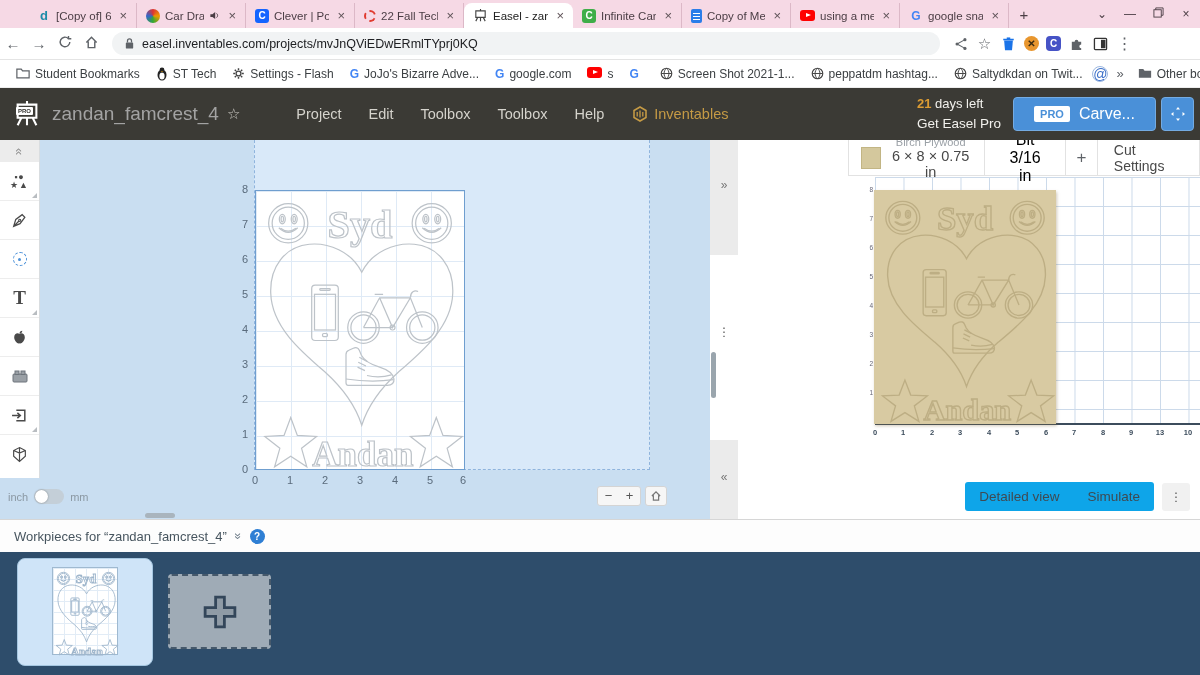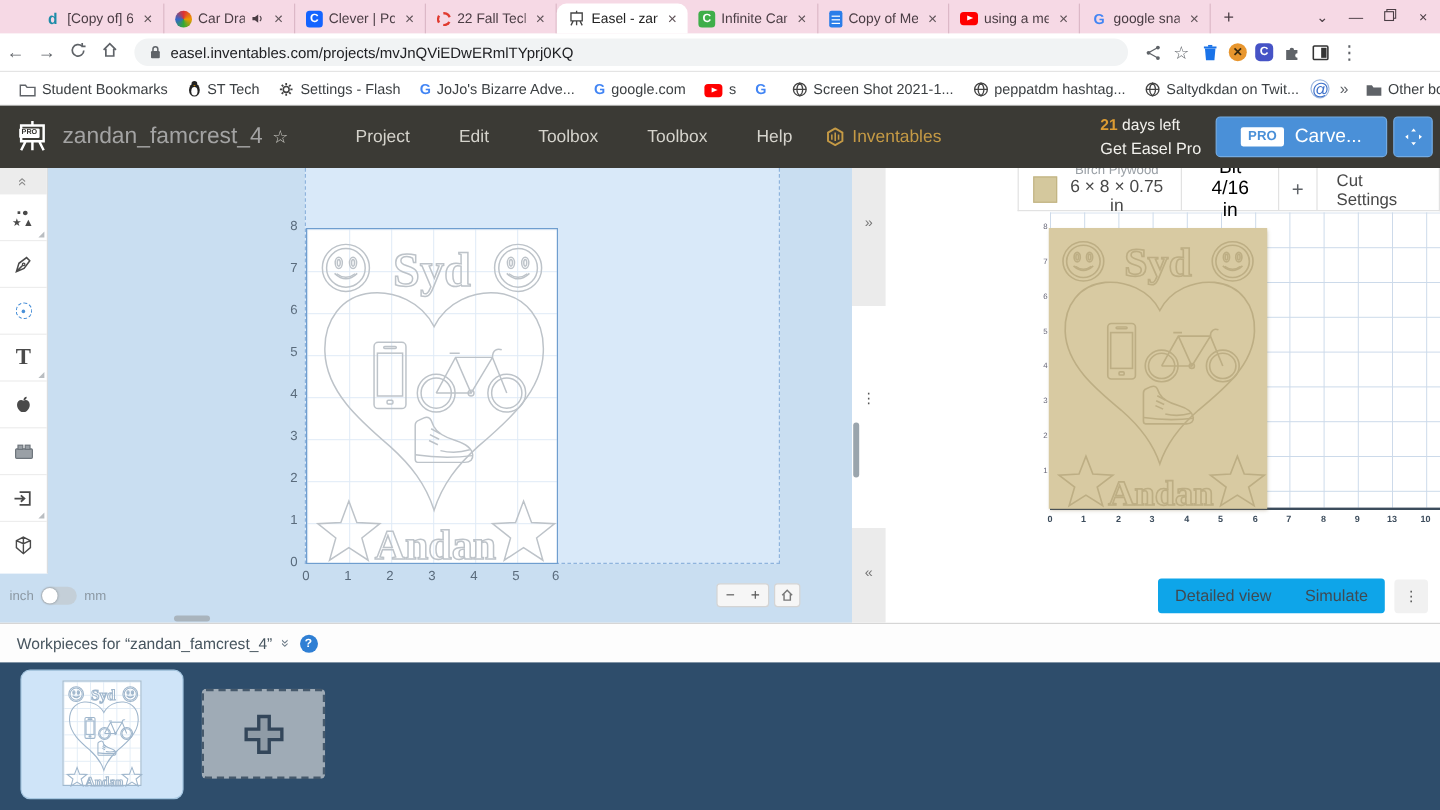--- a/index.html
+++ b/index.html
@@ -46,32 +46,32 @@
   .acticons { display:flex; align-items:center; gap:7px; margin-left:12px; }
   .icon16 { width:17px; height:17px; display:flex; align-items:center; justify-content:center; }
   .ext-orange { width:15px; height:15px; border-radius:50%; background:#e8962e; color:#3a2a10;
                 font-size:10px; font-weight:bold; display:flex; align-items:center; justify-content:center; }
   .ext-c { width:15px; height:15px; border-radius:4px; background:#4653c6; color:#fff; font-size:10px;
            font-weight:bold; display:flex; align-items:center; justify-content:center; }
 
   
   .bookmarks { left:0; top:60px; width:1200px; height:28px; background:#fff; display:flex; align-items:center;
                padding:0 10px; gap:4px; border-bottom:1px solid #ededed; font-size:12px; color:#3c4043; }
-  .bm { display:flex; align-items:flex-end; gap:5px; padding:3px 6px; white-space:nowrap; }
+  .bm { display:flex; align-items:flex-start; gap:5px; padding:3px 6px; white-space:nowrap; }
   .bm-right { margin-left:auto; display:flex; align-items:center; gap:8px; }
   .chev { color:#5f6368; font-size:13px; }
 
   
   .appheader { left:0; top:88px; width:1200px; height:52px; background:#3b3a35; display:flex; align-items:center; }
   .easel-logo { position:relative; width:30px; height:30px; margin-left:12px; flex:none; }
   .easel-logo .pro-tag { position:absolute; left:4px; top:8px; background:#fff; color:#33322e; font-size:6px;
         font-weight:bold; padding:1px 2px; border-radius:1px; }
   .proj-title { color:#a3a3a3; font-size:19px; margin-left:10px; white-space:nowrap; }
   .title-star { color:#c9c8c2; font-size:15px; margin-left:8px; }
-  .menus { display:flex; gap:41px; margin-left:56px; color:#d5d3cc; font-size:14.5px; }
+  .menus { display:flex; gap:27px; margin-left:56px; color:#d5d3cc; font-size:14.5px; }
   .brand { display:flex; align-items:center; gap:6px; margin-left:28px; color:#c59a45; font-size:14.5px; }
   .trial { margin-left:auto; text-align:left; color:#f2f1ed; font-size:13px; line-height:1.45; }
   .trial b { color:#dc9c33; font-weight:bold; }
   .trial .getpro { font-size:13.5px; }
   .carve-btn { width:143px; height:34px; margin-left:12px; background:#4a90d8; border:1px solid #74abe2;
         border-radius:4px; display:flex; align-items:center; justify-content:center; gap:9px; }
   .carve-btn .pro-badge { background:#fff; color:#4a90d8; font-size:11px; font-weight:bold; padding:2px 6px; border-radius:2px; }
   .carve-btn .lbl { color:#fff; font-size:16px; }
   .jog-btn { width:33px; height:34px; margin:0 6px 0 5px; background:#4a90d8; border:1px solid #74abe2;
         border-radius:4px; display:flex; align-items:center; justify-content:center; }
@@ -572,21 +572,21 @@
     <div class="matbar">
       <div class="matcard">
         <div class="swatch"></div>
         <div class="matcol">
           <div class="cap">Birch Plywood</div>
           <div class="val">6 × 8 × 0.75 in</div>
         </div>
       </div>
       <div class="bitcard">
         <div class="cap">Bit</div>
-        <div class="val">4/16 in</div>
+        <div class="val">3/16 in</div>
       </div>
       <div class="plusbtn">+</div>
       <div class="cutbtn">Cut Settings</div>
     </div>
 
     <div class="pbtns">
       <div class="pbtn-row">
         <span class="pbtn">Detailed view</span>
         <span class="pbtn">Simulate</span>
       </div>

